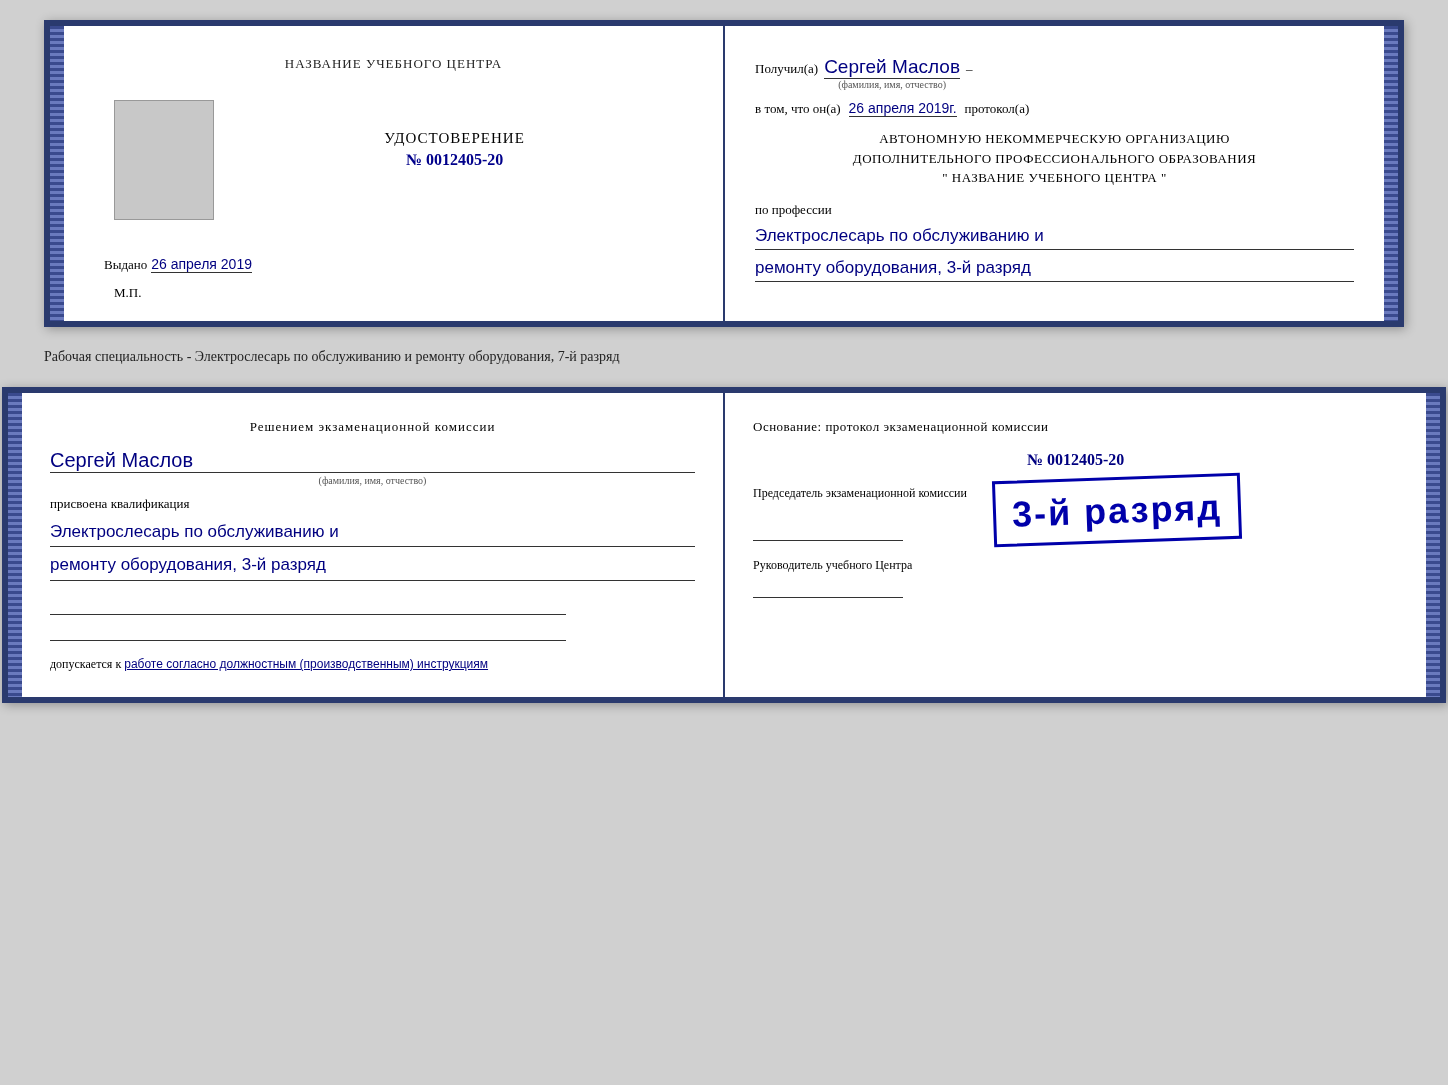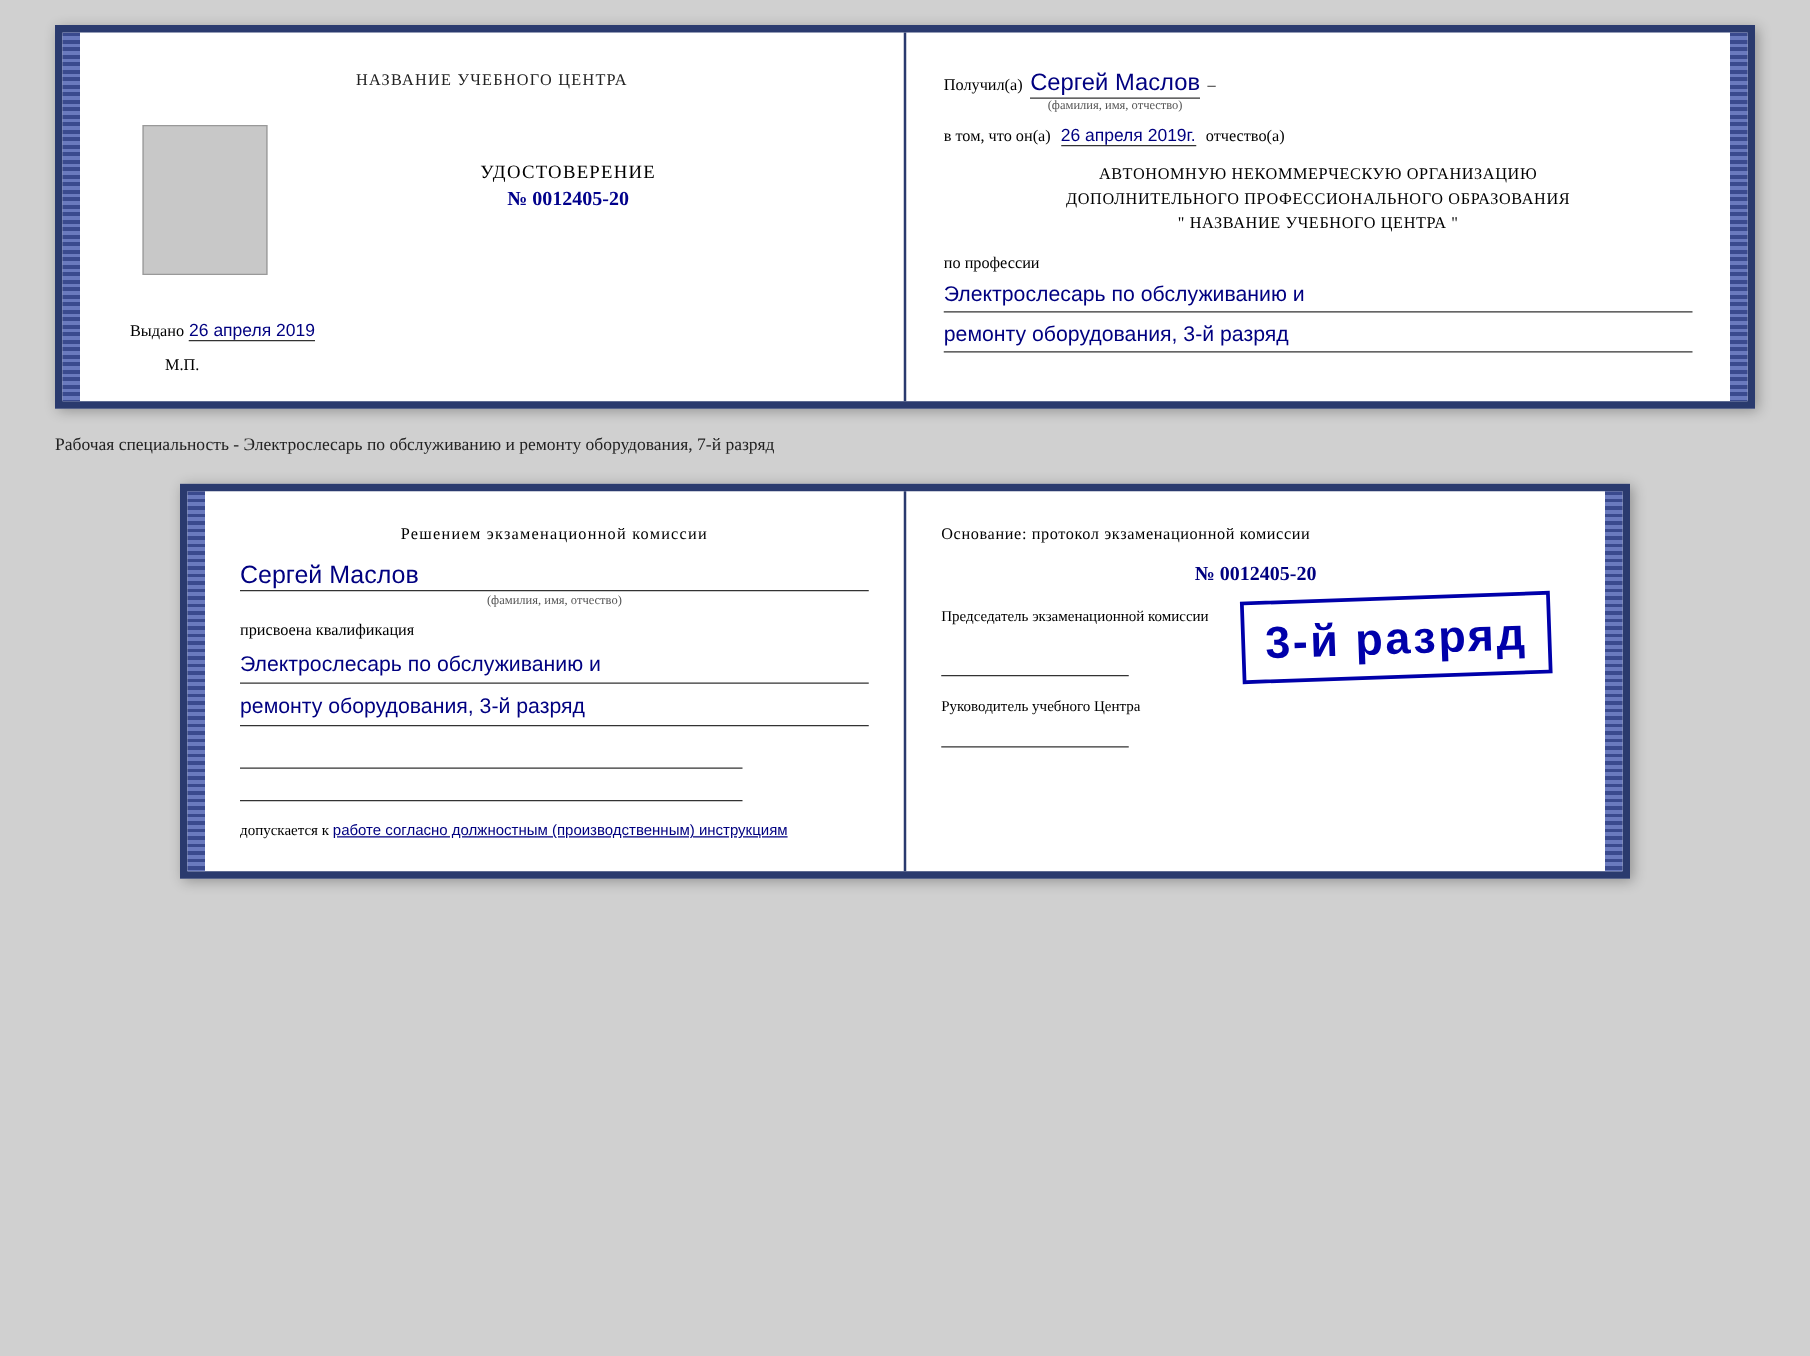--- a/index.html
+++ b/index.html
@@ -82,21 +82,21 @@
 
     .udost-num {
       font-size: 16px;
       color: #00008B;
       font-weight: bold;
     }
 
     .mp-line {
       font-size: 13px;
       align-self: flex-start;
-      margin-left: 28px;
+      margin-left: 10px;
       margin-top: 8px;
     }
 
     .handwritten {
       font-family: 'Brush Script MT', cursive, 'Comic Sans MS', sans-serif;
       color: #000080;
       font-size: 18px;
       border-bottom: 1px solid #333;
       display: inline-block;
     }
@@ -128,21 +128,21 @@
     
     .between-label {
       width: 1360px;
       font-size: 14px;
       color: #222;
       padding: 4px 0;
     }
 
     
     .bottom-doc {
-      width: 1160px;
+      width: 1444px;
       background: #fff;
       border: 6px solid #2a3a6e;
       display: flex;
       position: relative;
       box-shadow: 2px 2px 10px rgba(0,0,0,0.3);
     }
 
     .bottom-left, .bottom-right {
       flex: 1;
       padding: 24px 28px;
@@ -360,21 +360,21 @@
         <span>
           <span class="handwritten" style="font-size:19px;">Сергей Маслов</span>
           <span style="display:block; font-size:10px; color:#555; text-align:center;">(фамилия, имя, отчество)</span>
         </span>
         <span style="font-size:13px;">–</span>
       </div>
 
       <div style="display:flex; align-items:baseline; gap:8px; flex-wrap:wrap; margin-bottom:6px;">
         <span style="font-size:13px;">в том, что он(а)</span>
         <span class="handwritten" style="font-size:14px;">26 апреля 2019г.</span>
-        <span style="font-size:13px;">отчество(а)</span>
+        <span style="font-size:13px;">протокол(а)</span>
       </div>
 
       <div class="org-block">
         <div style="font-size:13px;">АВТОНОМНУЮ НЕКОММЕРЧЕСКУЮ ОРГАНИЗАЦИЮ</div>
         <div style="font-size:13px;">ДОПОЛНИТЕЛЬНОГО ПРОФЕССИОНАЛЬНОГО ОБРАЗОВАНИЯ</div>
         <div style="font-size:13px;">" НАЗВАНИЕ УЧЕБНОГО ЦЕНТРА "</div>
       </div>
 
       <div class="profession-block">
         <span style="font-size:13px;">по профессии</span>

